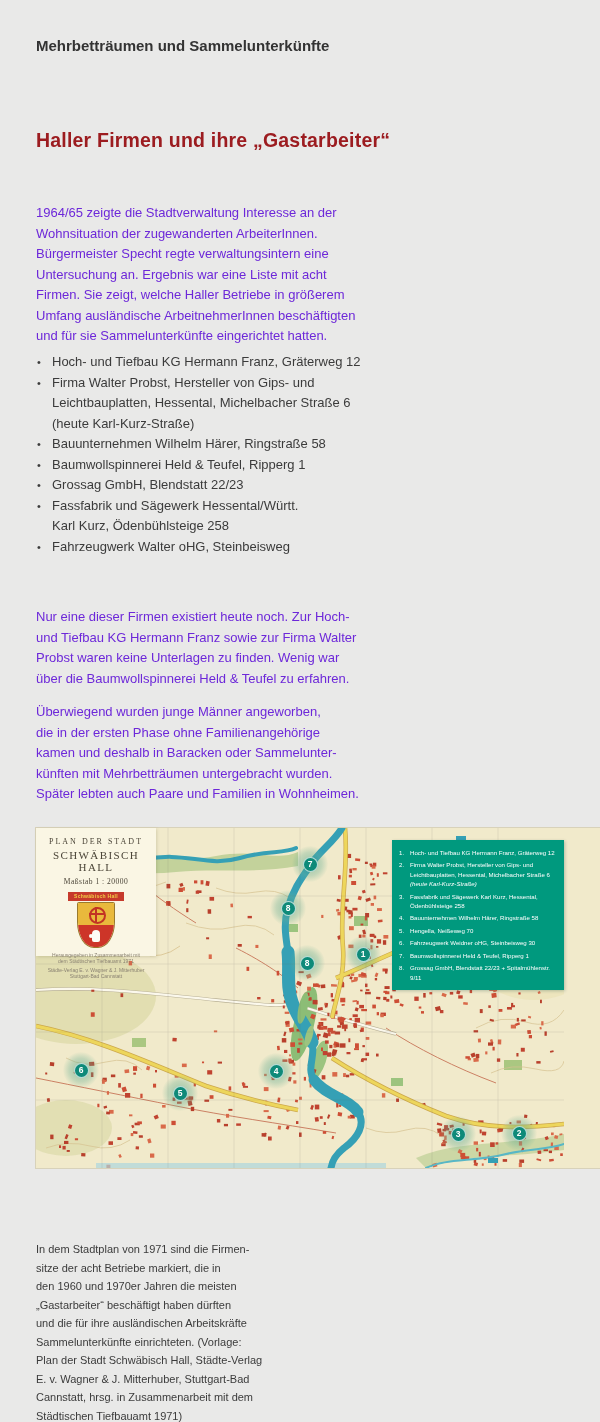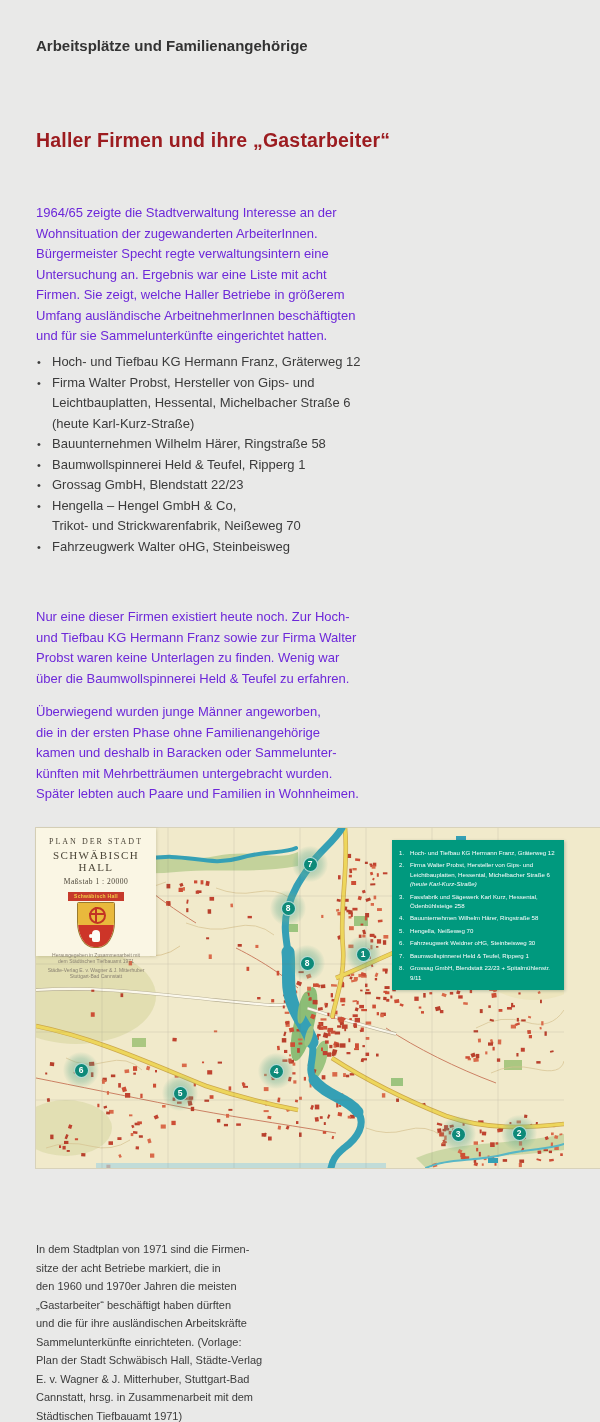--- a/index.html
+++ b/index.html
@@ -61,40 +61,40 @@
        background:radial-gradient(circle, rgba(30,140,115,.42) 0%, rgba(105,175,148,.34) 46%, rgba(125,185,155,0) 72%);}
   .marker-dot{width:15px;height:15px;border-radius:50%;background:#0e8a79;
        border:1px solid rgba(255,255,255,.7);box-sizing:border-box;color:#fff;
        font-size:8.5px;font-weight:700;display:flex;align-items:center;justify-content:center;line-height:1;}
 </style>
 </head>
 <body>
 
 <div class="page">
 
-  <div class="kicker">Arbeitsplätze und Familienangehörige</div>
+  <div class="kicker">Mehrbetträumen und Sammelunterkünfte</div>
   <h1 class="title">Haller Firmen und ihre „Gastarbeiter“</h1>
 
   <p class="body p1">1964/65 zeigte die Stadtverwaltung Interesse an der
 Wohnsituation der zugewanderten ArbeiterInnen.
 Bürgermeister Specht regte verwaltungsintern eine
 Untersuchung an. Ergebnis war eine Liste mit acht
 Firmen. Sie zeigt, welche Haller Betriebe in größerem
 Umfang ausländische ArbeitnehmerInnen beschäftigten
 und für sie Sammelunterkünfte eingerichtet hatten.</p>
   <ul class="company-list" id="company-list">
       <li>Hoch- und Tiefbau KG Hermann Franz, Gräterweg 12</li>
       <li>Firma Walter Probst, Hersteller von Gips- und
 Leichtbauplatten, Hessental, Michelbacher Straße 6
 (heute Karl-Kurz-Straße)</li>
       <li>Bauunternehmen Wilhelm Härer, Ringstraße 58</li>
       <li>Baumwollspinnerei Held &amp; Teufel, Ripperg 1</li>
       <li>Grossag GmbH, Blendstatt 22/23</li>
-      <li>Hengella – Hengel GmbH &amp; Co,
-Trikot- und Strickwarenfabrik, Neißeweg 70</li>
+      <li>Fassfabrik und Sägewerk Hessental/Württ.
+Karl Kurz, Ödenbühlsteige 258</li>
       <li>Fahrzeugwerk Walter oHG, Steinbeisweg</li>
     </ul>
   <p class="body p3">Überwiegend wurden junge Männer angeworben,
 die in der ersten Phase ohne Familienangehörige
 kamen und deshalb in Baracken oder Sammelunter-
 künften mit Mehrbetträumen untergebracht wurden.
 Später lebten auch Paare und Familien in Wohnheimen.</p>
   <p class="body p2">Nur eine dieser Firmen existiert heute noch. Zur Hoch-
 und Tiefbau KG Hermann Franz sowie zur Firma Walter
 Probst waren keine Unterlagen zu finden. Wenig war

